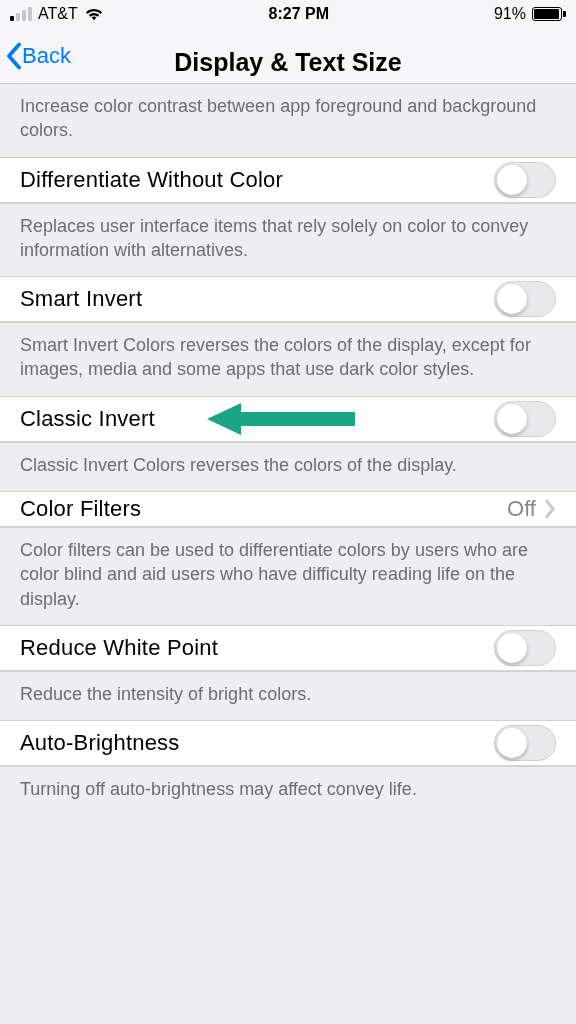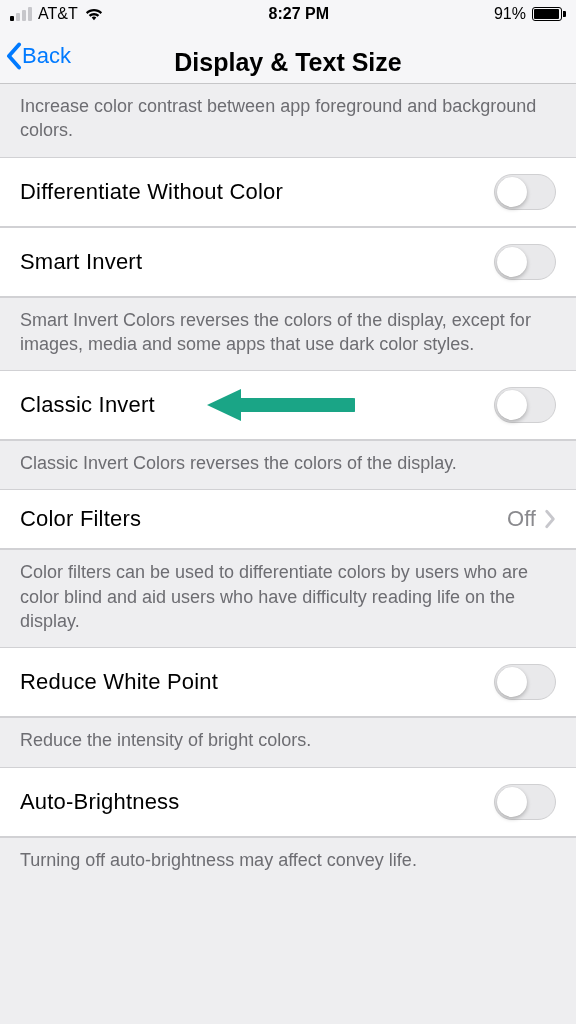--- a/index.html
+++ b/index.html
@@ -70,21 +70,21 @@
     padding: 10px 36px 14px 20px;
     font-size: 18px;
     color: #6d6d72;
     line-height: 1.35;
     border-top: 1px solid #d1d1d4;
   }
   .row {
     background: #fff;
     border-top: 1px solid #d1d1d4;
     border-bottom: 1px solid #d1d1d4;
-    padding: 16px 20px;
+    padding: 4px 20px;
     display: flex;
     align-items: center;
     justify-content: space-between;
     position: relative;
   }
   .row + .footer { }
   .row-label {
     font-size: 22px;
     letter-spacing: 0.2px;
   }
@@ -161,20 +161,21 @@
 <div class="list">
 
   <div class="footer" style="border-top:none;">Increase color contrast between app foreground and background colors.</div>
 
   <div class="row">
     <span class="row-label">Differentiate Without Color</span>
     <div class="toggle">
         <div class="knob"></div>
       </div>
   </div>
+  <div class="footer">Replaces user interface items that rely solely on color to convey information with alternatives.</div>
 
   <div class="row">
     <span class="row-label">Smart Invert</span>
     <div class="toggle">
         <div class="knob"></div>
       </div>
   </div>
   <div class="footer">Smart Invert Colors reverses the colors of the display, except for images, media and some apps that use dark color styles.</div>
 
   <div class="row">

